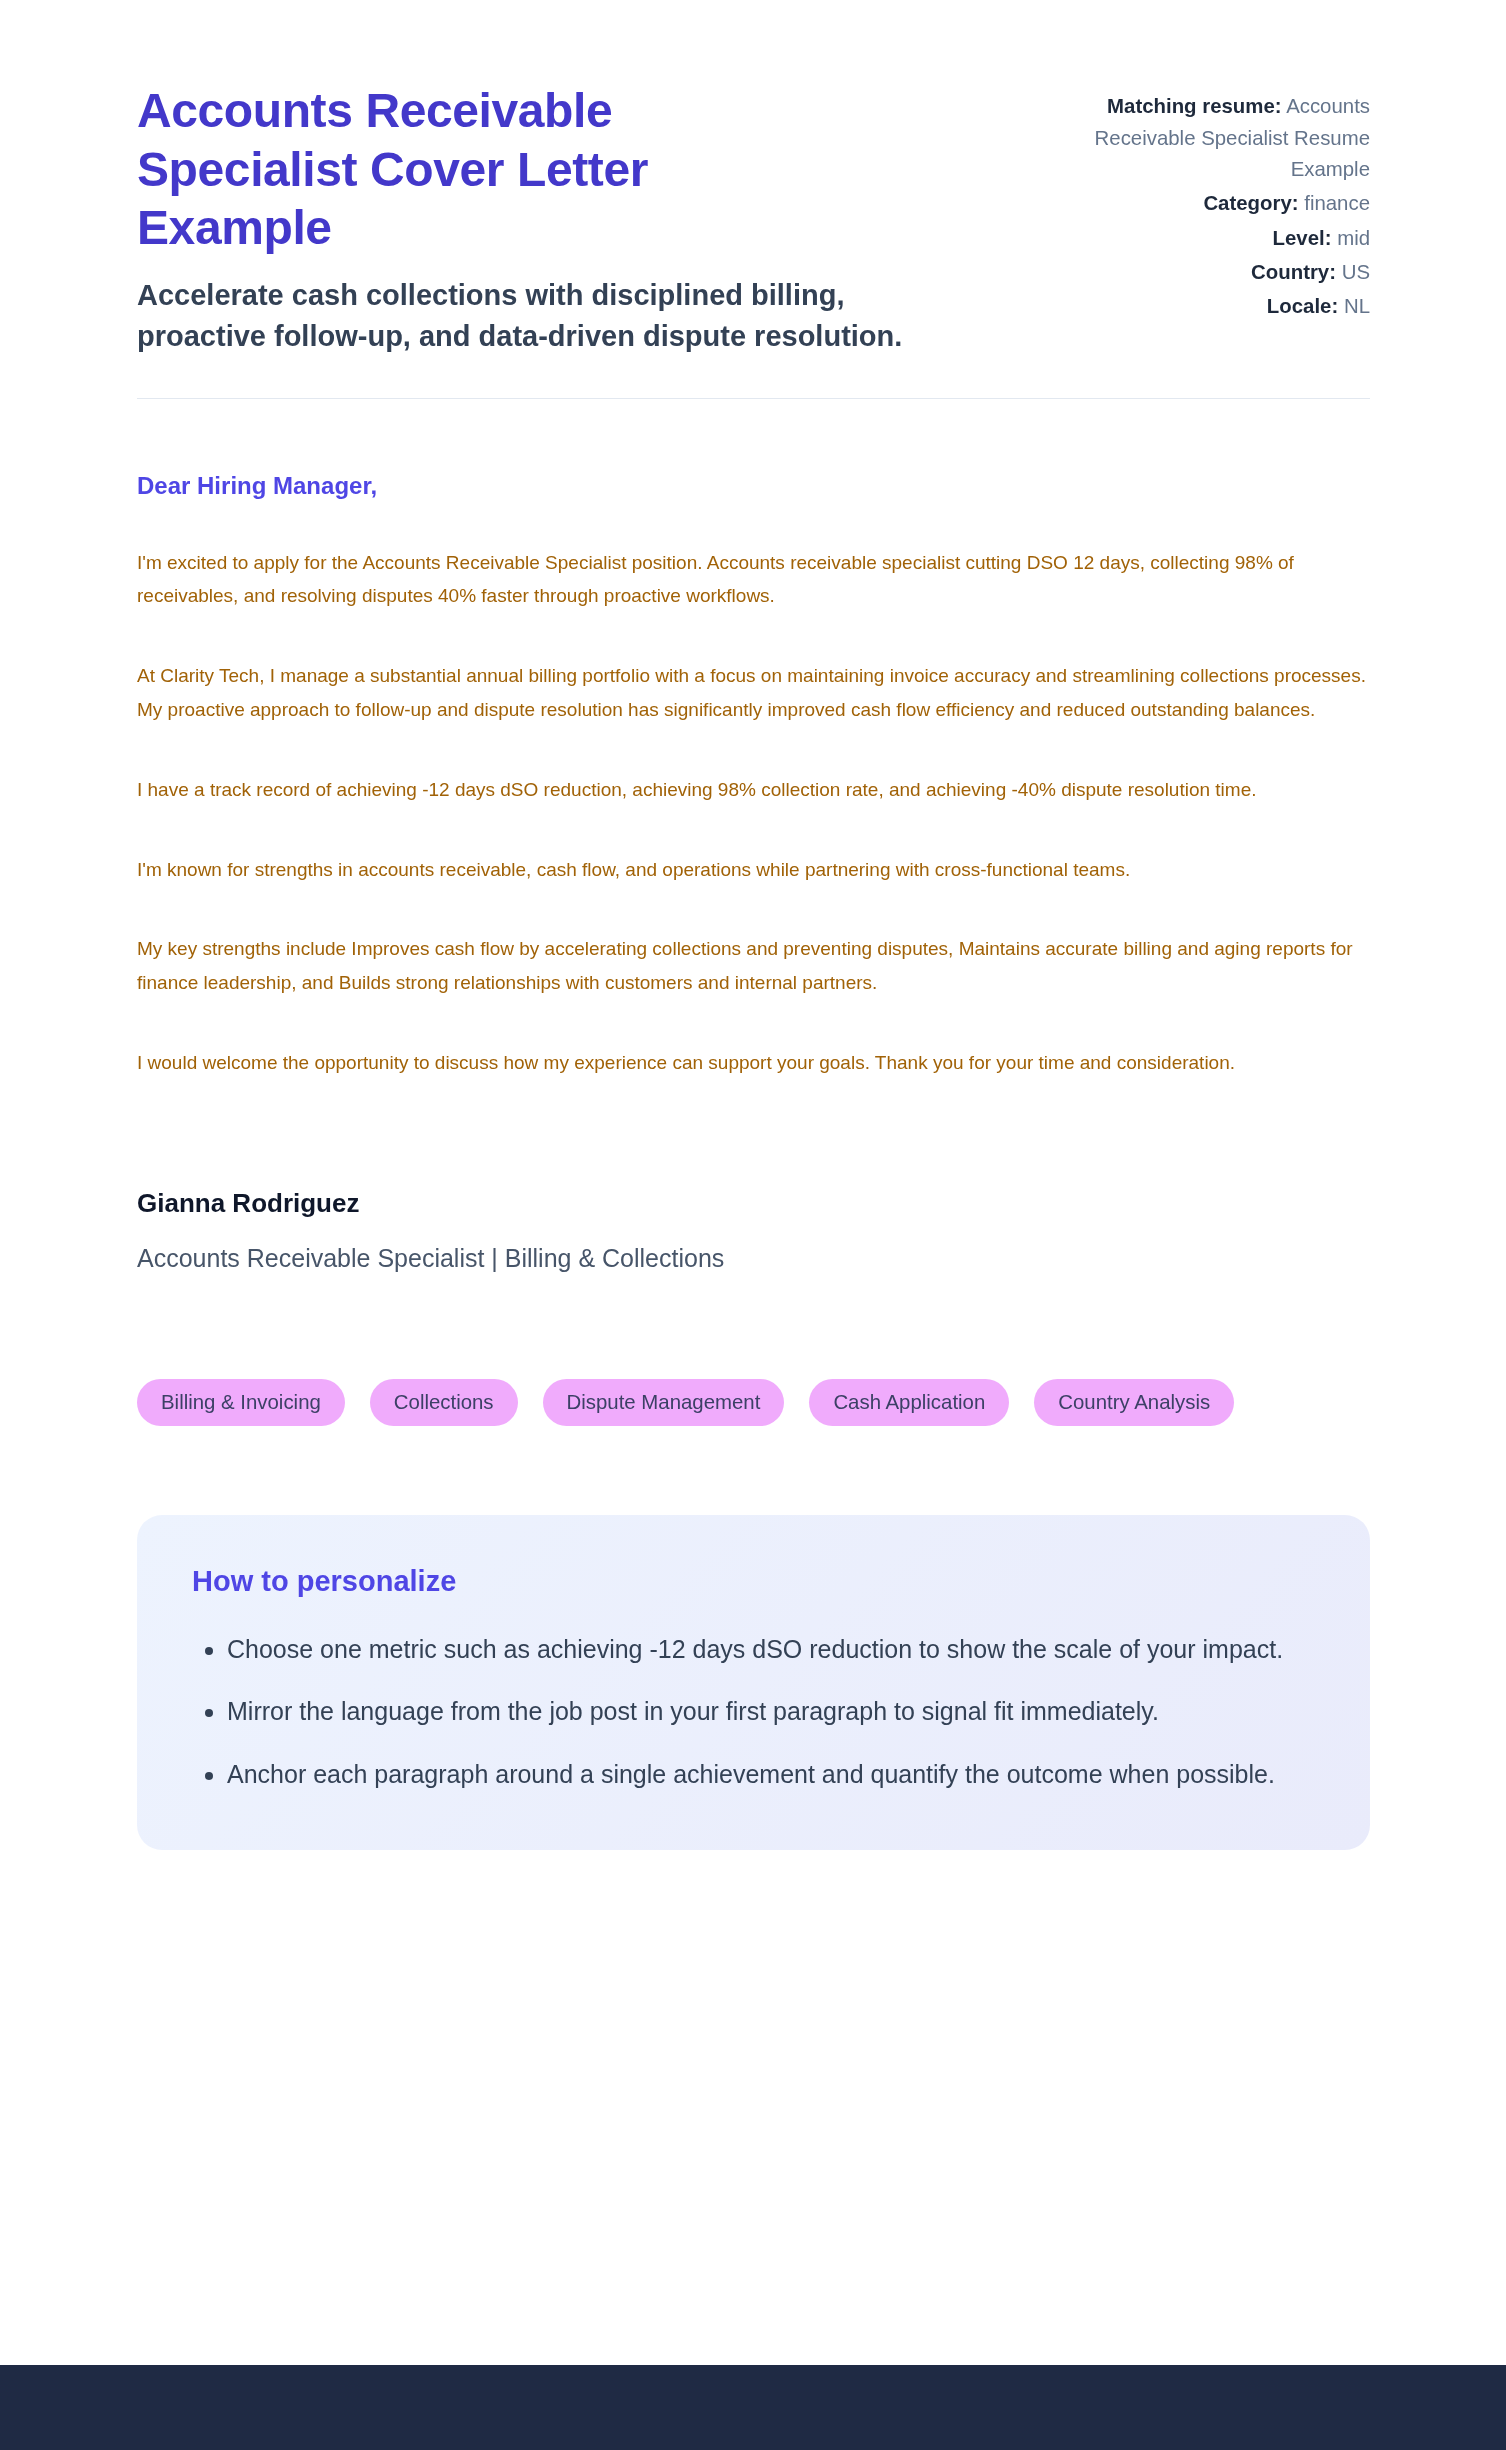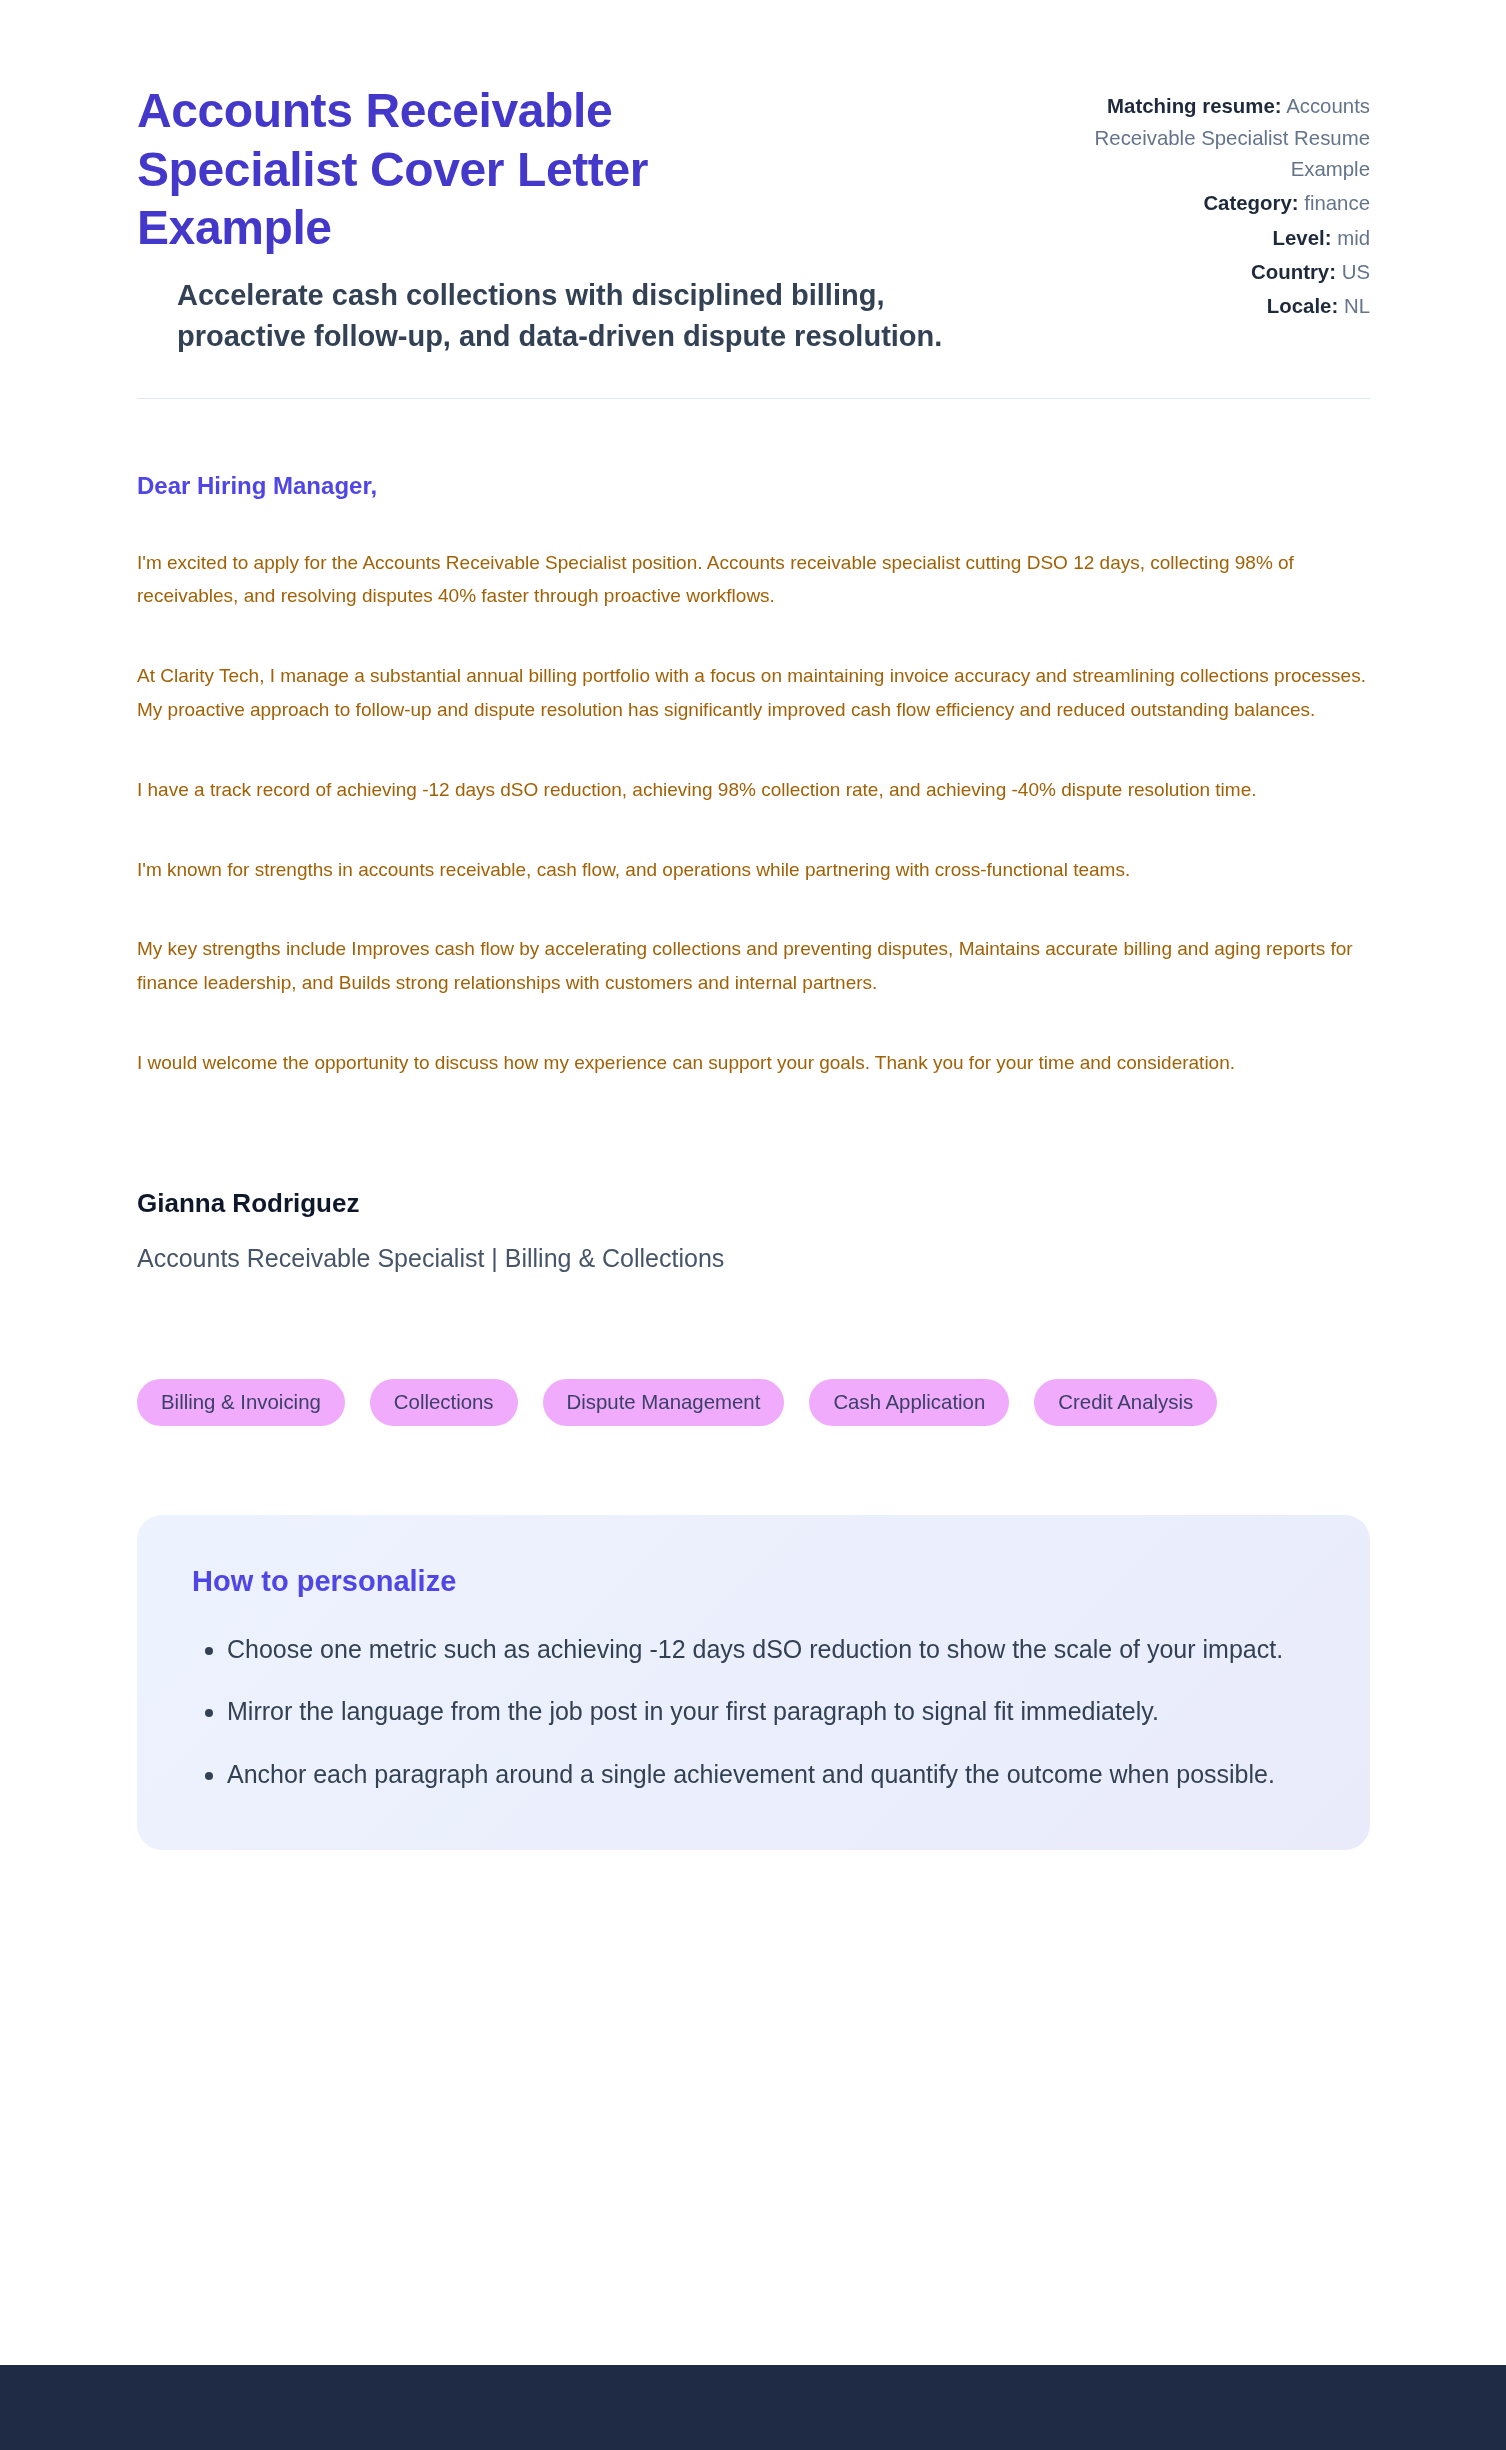--- a/index.html
+++ b/index.html
@@ -32,21 +32,20 @@
     letter-spacing: -0.4px;
     max-width: 674px;
   }
   .page-subtitle {
     margin-top: 17.7px;
     font-size: 29px;
     font-weight: 700;
     color: #334155;
     line-height: 1.4;
     max-width: 807px;
-    margin-left: 40px;
   }
   .meta {
     width: 355px;
     flex: 0 0 auto;
     text-align: right;
     font-size: 20.4px;
     color: #64748b;
     line-height: 1.55;
     padding-top: 8.9px;
   }
@@ -178,21 +177,21 @@
 
     <div class="signature-name">Gianna Rodriguez</div>
     <div class="signature-role">Accounts Receivable Specialist | Billing &amp; Collections</div>
   </div>
 
   <div class="tags">
     <span class="tag">Billing &amp; Invoicing</span>
     <span class="tag">Collections</span>
     <span class="tag">Dispute Management</span>
     <span class="tag">Cash Application</span>
-    <span class="tag">Credit Analysis</span>
+    <span class="tag">Country Analysis</span>
   </div>
 
   <div class="callout">
     <h2 class="callout-heading">How to personalize</h2>
     <ul class="callout-list">
       <li>Choose one metric such as achieving -12 days dSO reduction to show the scale of your impact.</li>
       <li>Mirror the language from the job post in your first paragraph to signal fit immediately.</li>
       <li>Anchor each paragraph around a single achievement and quantify the outcome when possible.</li>
     </ul>
   </div>

